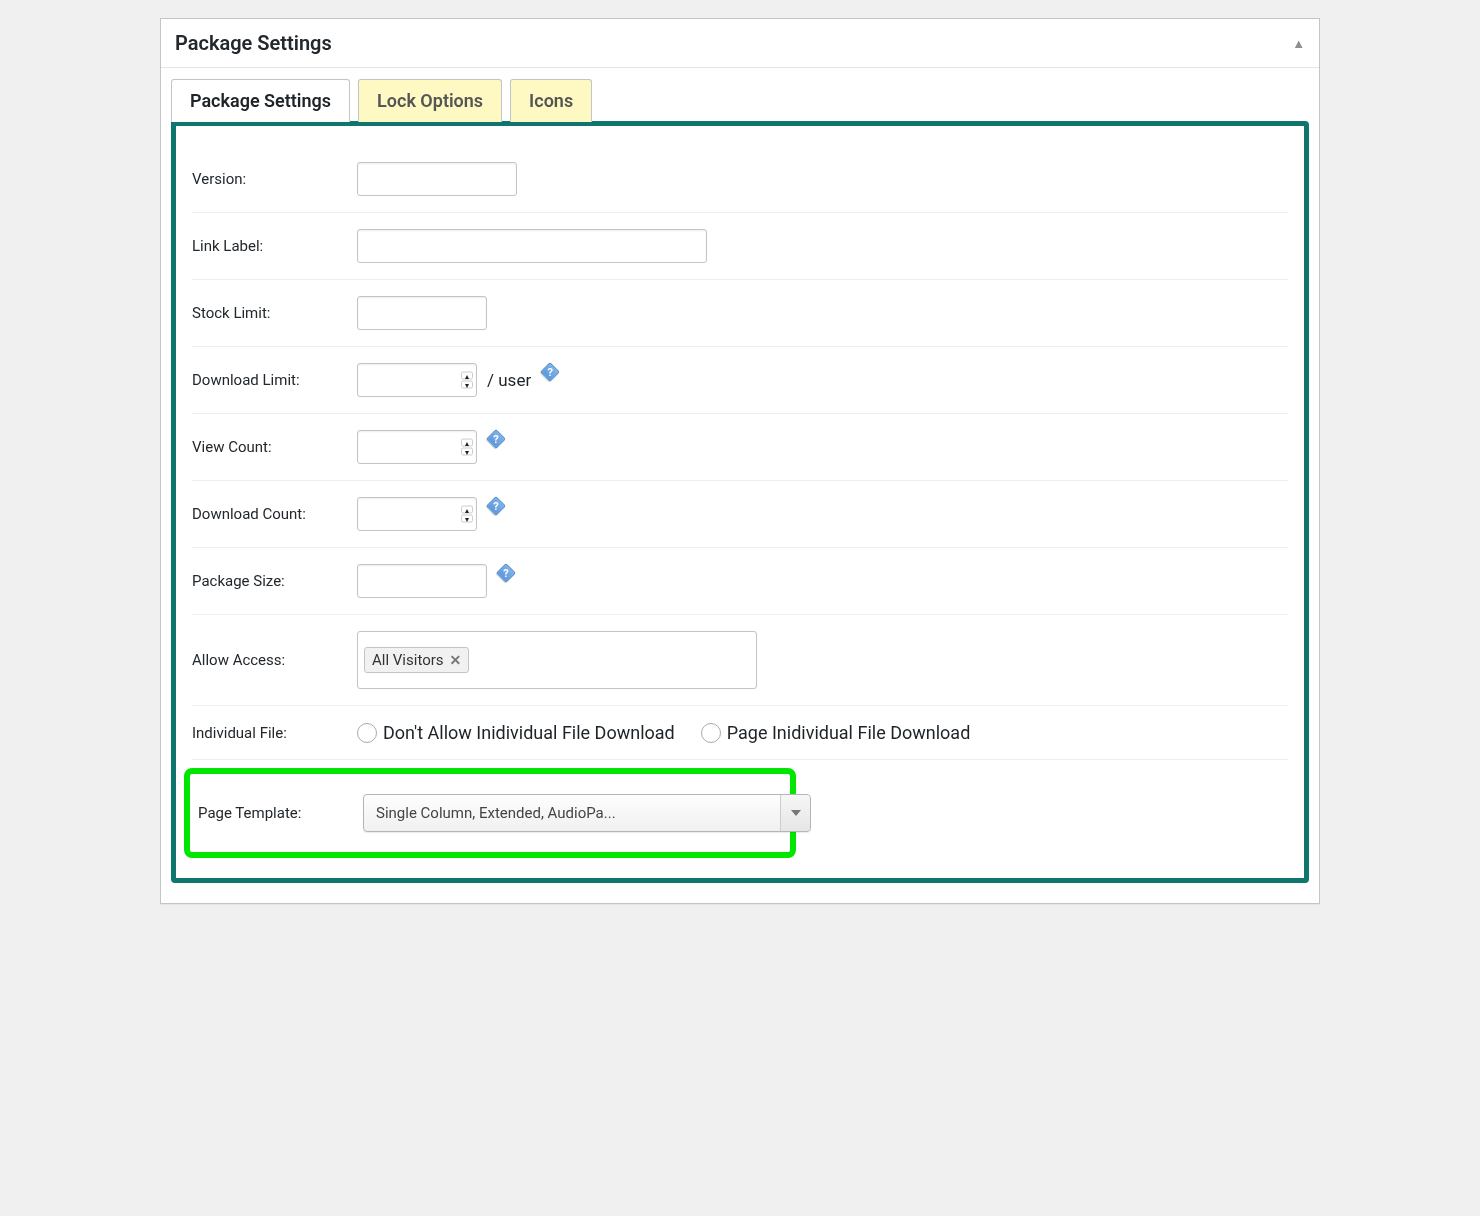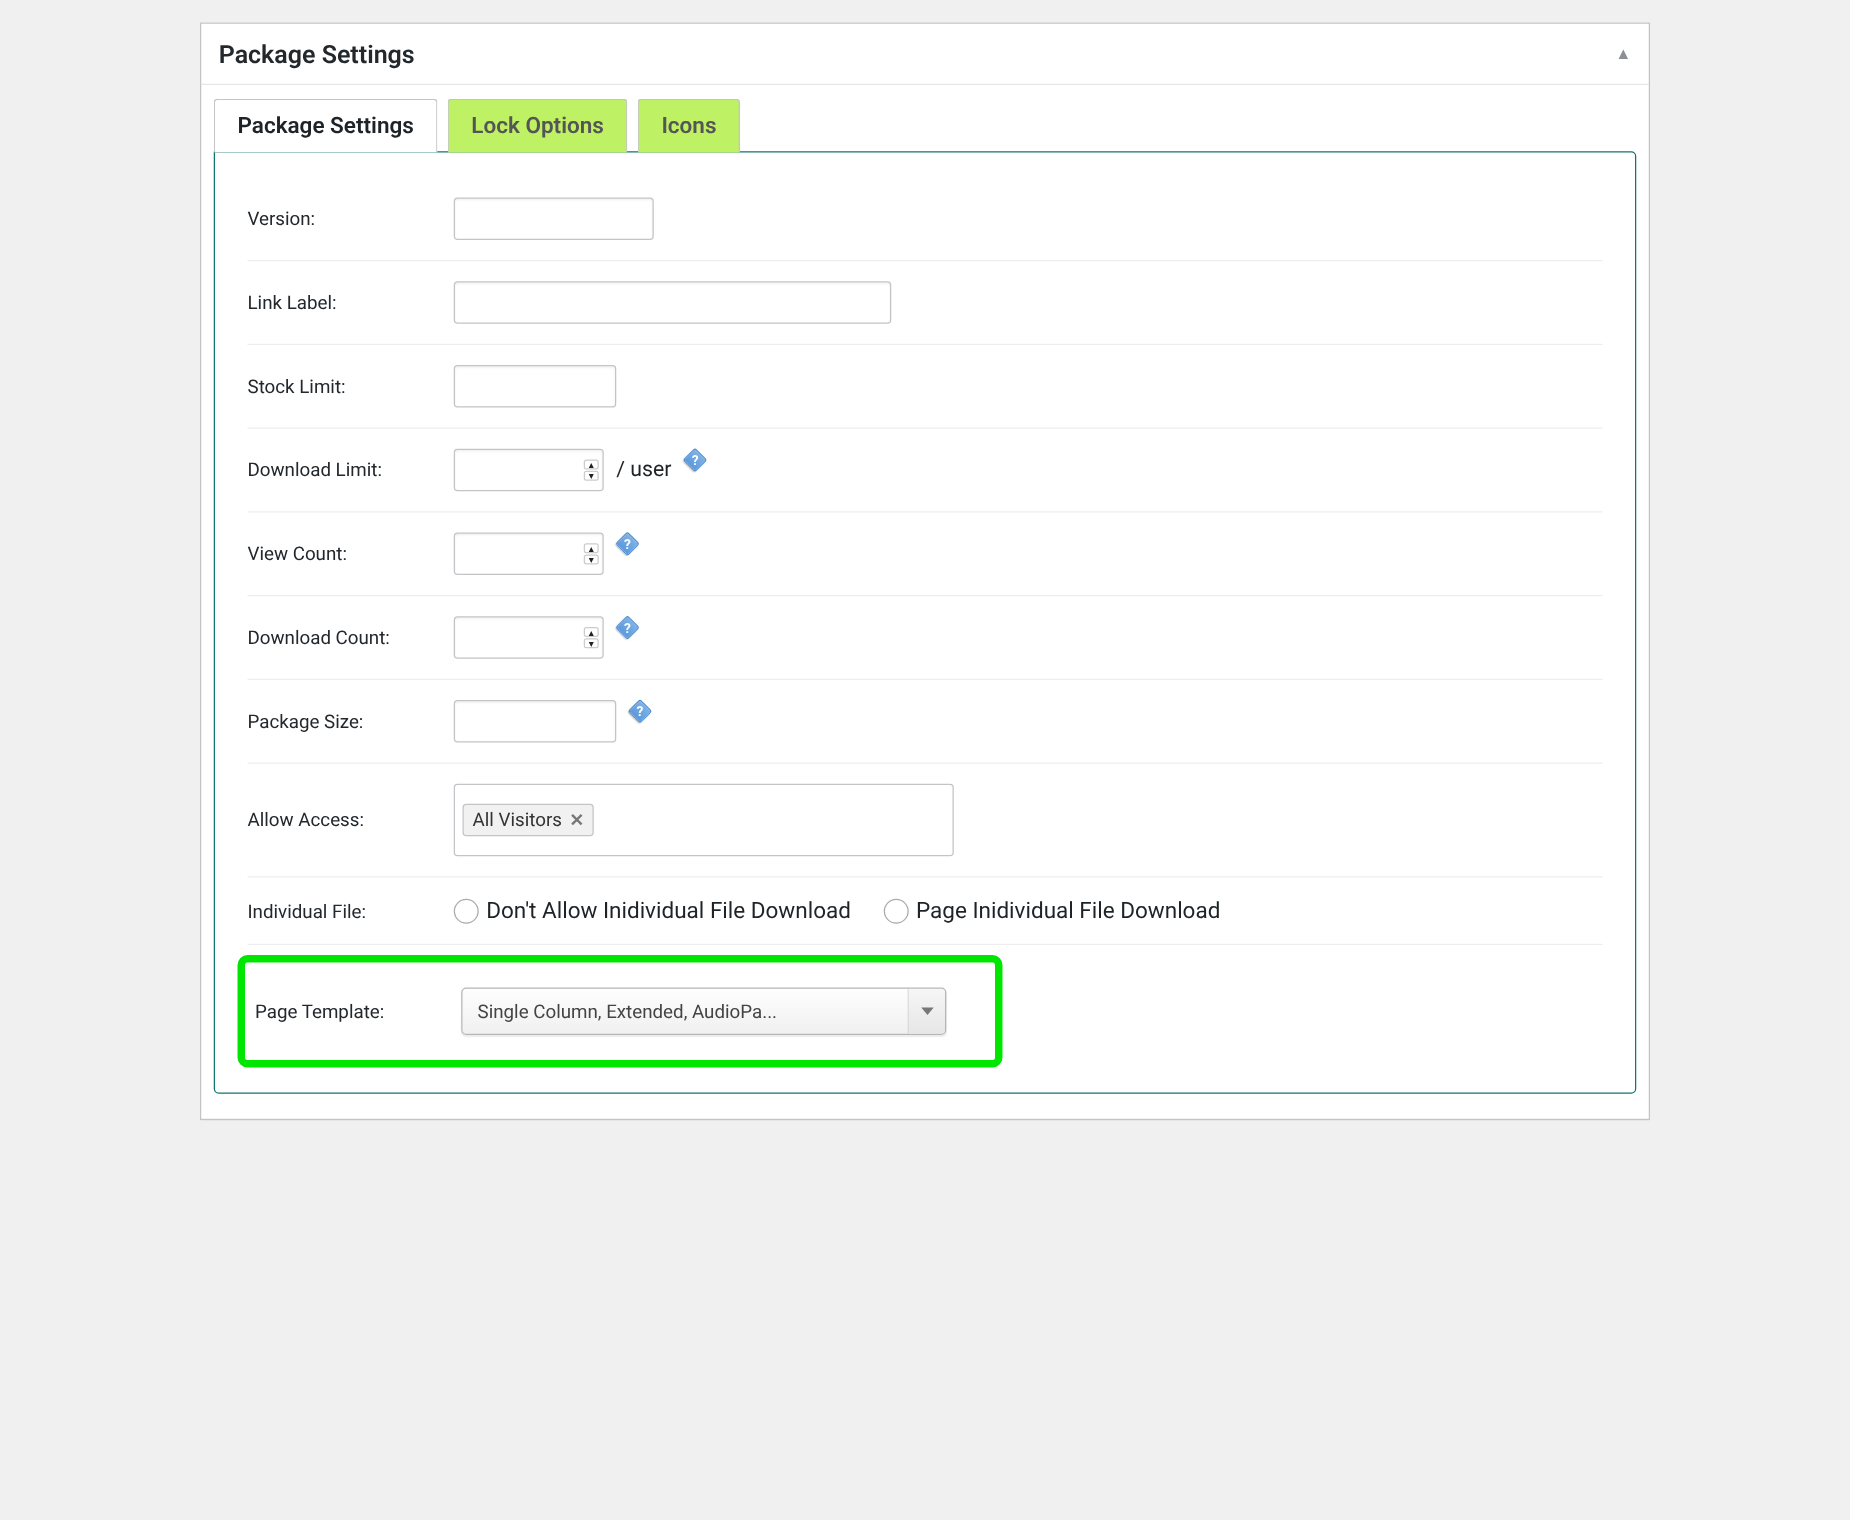--- a/index.html
+++ b/index.html
@@ -41,37 +41,37 @@
   
   .tabs {
     display: flex;
     gap: 8px;
     margin-bottom: 0;
   }
   .tab {
     padding: 10px 18px;
     border: 1px solid #c3c4c7;
     border-bottom: none;
-    background: #bef264;
+    background: #fef9c3;
     font-size: 18px;
     color: #555;
     font-weight: 600;
     cursor: pointer;
     border-radius: 3px 3px 0 0;
     position: relative;
     top: 1px;
   }
   .tab.active {
     background: #fff;
     color: #1d2327;
     border-bottom: 1px solid #fff;
   }
   .tab-content {
-    border: 1px solid #0f766e;
-    padding: 20px 26px;
+    border: 5px solid #0f766e;
+    padding: 20px 16px;
     border-radius: 0 4px 4px 4px;
   }
 
   
   .row {
     display: flex;
     align-items: center;
     padding: 16px 0;
     border-bottom: 1px solid #eee;
     gap: 0;
@@ -239,21 +239,21 @@
     border-bottom-right-radius: 4px;
   }
   .select-caret {
     width: 0; height: 0;
     border-left: 5px solid transparent;
     border-right: 5px solid transparent;
     border-top: 6px solid #777;
   }
 
   .select.w-link { width: 290px; }
-  .select.w-page { width: 388px; }
+  .select.w-page { width: 448px; }
 
   .highlight {
     border: 6px solid #00e600;
     border-radius: 8px;
     padding: 12px 0 12px 0;
     margin: 8px 12px 0 -8px;
     width: 612px;
   }
   .highlight .row { border-bottom: none; padding: 8px 0 8px 8px; }
 </style>

